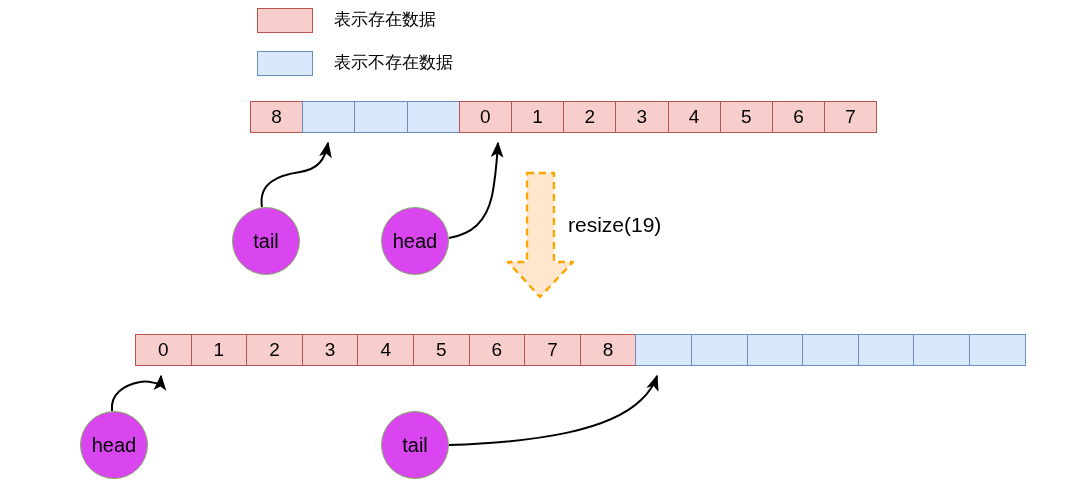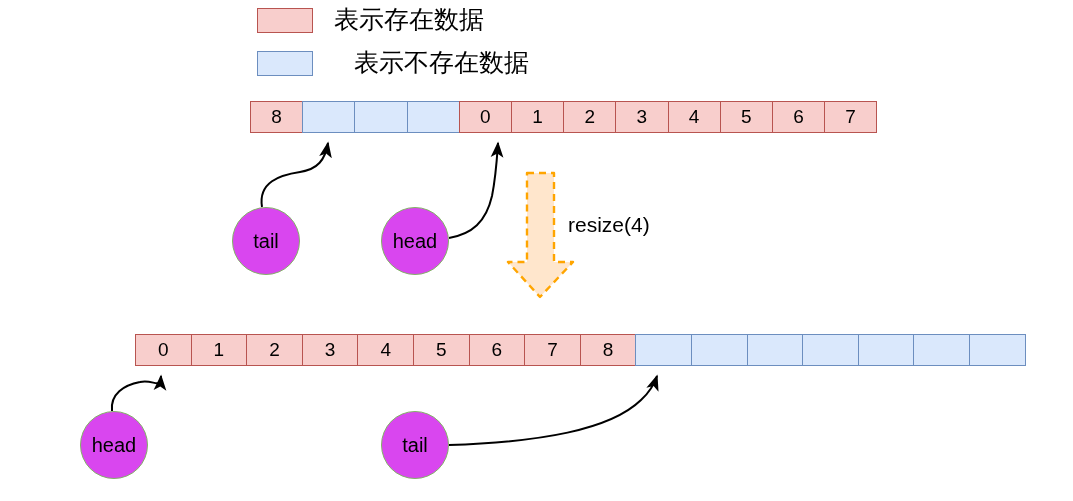--- a/index.html
+++ b/index.html
@@ -35,27 +35,27 @@
   }
   .legend-swatch.absent {
     left: 257px;
     top: 51px;
     background: #dae8fc;
     border: 1.6px solid #6c8ebf;
   }
   .legend-label {
     position: absolute;
     left: 334px;
-    font-size: 25px;
+    font-size: 17px;
     line-height: 25px;
     color: #000;
     white-space: nowrap;
   }
   .legend-label.present { top: 7px; }
-  .legend-label.absent  { top: 50px; margin-left: 20px; }
+  .legend-label.absent  { top: 50px; }
 
   .array {
     position: absolute;
     display: flex;
     box-sizing: border-box;
   }
   .array.top {
     left: 250px;
     top: 101px;
     height: 32px;
@@ -174,13 +174,13 @@
     <div class="cell absent"></div>
     <div class="cell absent"></div>
     <div class="cell absent"></div>
   </div>
 
 <div class="node" id="node-tail-top">tail</div>
 <div class="node" id="node-head-top">head</div>
 <div class="node" id="node-head-bot">head</div>
 <div class="node" id="node-tail-bot">tail</div>
 
-<div class="resize-label">resize(4)</div>
+<div class="resize-label">resize(19)</div>
 
 </body></html>

